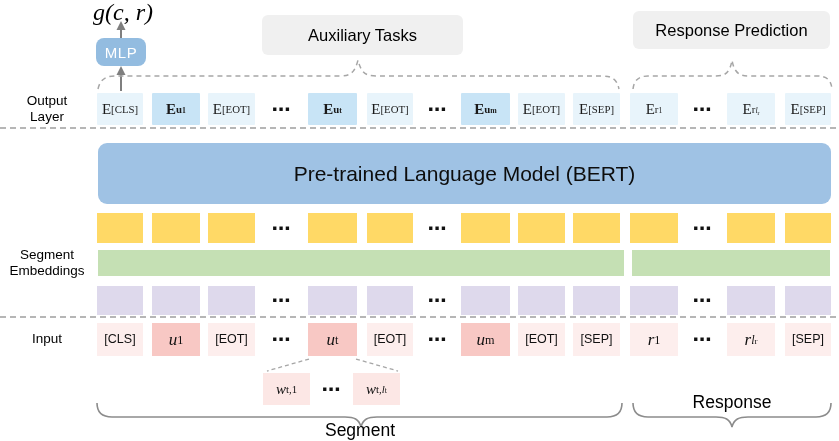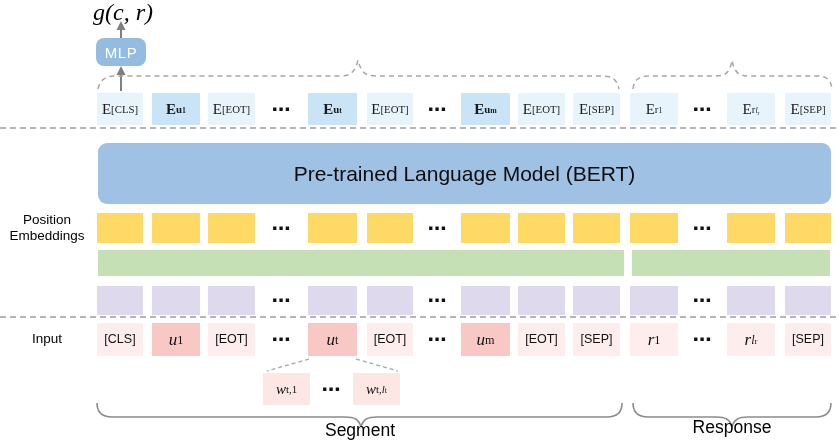--- a/index.html
+++ b/index.html
@@ -52,26 +52,31 @@
     <path d="M356,359 L398,371" stroke="#A6A6A6" stroke-width="1.3" stroke-dasharray="4 3" fill="none"></path>
 
     <path d="M97,403 C97,412 102,417 112,417 L345,417 C354,417 359,419 361,427 C363,419 368,417 377,417 L607,417 C617,417 622,412 622,403" stroke="#8C8C8C" stroke-width="1.6" fill="none"></path>
     <path d="M633,403 C633,412 638,417 648,417 L716,417 C725,417 730,419 732,427 C734,419 739,417 748,417 L816,417 C826,417 831,412 831,403" stroke="#8C8C8C" stroke-width="1.6" fill="none"></path>
   </svg>
 
   <div class="abs formula" style="left:91px;top:2px;width:64px;height:20px;">g(c, r)</div>
 
   <div class="abs mlp" style="left:96px;top:38px;width:50px;height:28px;">MLP</div>
 
-
+  <div class="abs graybox" style="left:262px;top:15px;width:201px;height:40px;">Auxiliary Tasks</div>
+
+  <div class="abs graybox" style="left:633px;top:11px;width:197px;height:38px;">Response Prediction</div>
 
   <div class="abs bert" style="left:98px;top:143px;width:733px;height:61px;">Pre-trained Language Model (BERT)</div>
 
-  <div class="abs rowlabel" style="left:0;top:212px;width:94px;height:32px;">
-      <span>Position Embeddings</span>
+  <div class="abs rowlabel" style="left:0;top:92px;width:94px;height:34px;">
+      <span>Output Layer</span>
+    </div>
+  <div class="abs rowlabel" style="left:0;top:248px;width:94px;height:30px;">
+      <span>Segment Embeddings</span>
     </div>
   <div class="abs rowlabel" style="left:0;top:330px;width:94px;height:18px;">
       <span>Input</span>
     </div>
 
   <div id="rows">
       <div class="abs out-box" style="left: 97px; top: 93px; width: 46px; height: 32px;">
         <span>E</span>
         <sub><span>[CLS]</span></sub>
       </div>
@@ -203,14 +208,14 @@
       <div class="abs w-box" style="left: 353px; top: 373px; width: 47px; height: 32px;">
         <span class="it">w</span>
         <sub><span>t,</span></sub>
         <sub><span class="it">l</span></sub>
         <sub><sub><span>t</span></sub></sub>
       </div>
       <div class="abs dots" style="left: 314px; top: 373px; width: 34px; height: 32px;">⋯</div>
     </div>
 
   <div class="abs blabel" style="left:310px;top:422px;width:100px;height:18px;">Segment</div>
-  <div class="abs blabel" style="left:682px;top:419px;width:100px;height:18px;">Response</div>
+  <div class="abs blabel" style="left:682px;top:394px;width:100px;height:18px;">Response</div>
 </div>
 
 </body></html>

